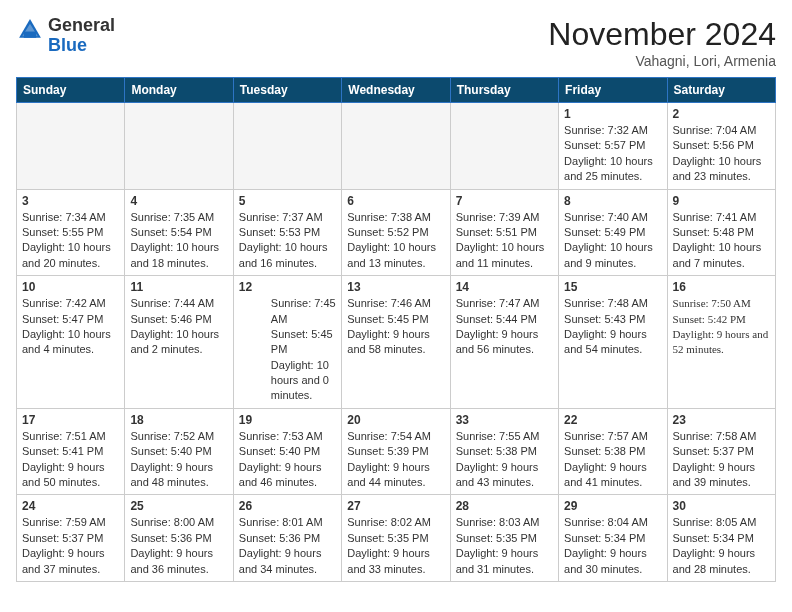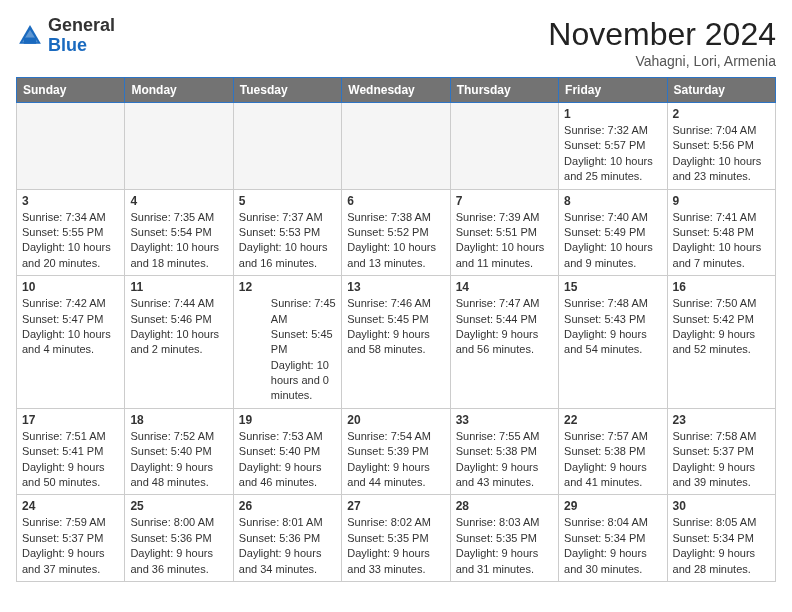--- a/index.html
+++ b/index.html
@@ -11,21 +11,21 @@
       padding: 16px;
     }
     .header {
       display: flex;
       justify-content: space-between;
       align-items: flex-start;
       margin-bottom: 8px;
     }
     .logo {
       display: flex;
-      align-items: center;
+      align-items: flex-start;
       gap: 4px;
     }
     .logo-text {
       font-size: 18px;
       font-weight: bold;
       line-height: 1.1;
     }
     .logo-general { color: #333; }
     .logo-blue { color: #1a6abf; }
     .logo-icon {
@@ -42,21 +42,21 @@
     }
     .location {
       font-size: 14px;
       color: #555;
     }
     .calendar {
       width: 100%;
       border-collapse: collapse;
     }
     .calendar th {
-      background: #737373;
+      background: #0c4a6e;
       color: #fff;
       text-align: left;
       padding: 5px 6px;
       font-size: 12px;
       font-weight: bold;
       border: 1px solid #2d74c4;
     }
     .calendar td {
       width: calc(100%/7);
       vertical-align: top;
@@ -214,21 +214,21 @@
 Daylight: 9 hours and 56 minutes.</div>
         </td>
         <td>
           <span class="day-num">15</span>
           <div class="day-info" style="white-space: pre-line;">Sunrise: 7:48 AM
 Sunset: 5:43 PM
 Daylight: 9 hours and 54 minutes.</div>
         </td>
         <td>
           <span class="day-num">16</span>
-          <div class="day-info" style="white-space: pre-line;">Sunrise: 7:50 AM
+          <div class="day-info" style="white-space: pre-line; font-family: Liberation Serif, serif;">Sunrise: 7:50 AM
 Sunset: 5:42 PM
 Daylight: 9 hours and 52 minutes.</div>
         </td>
       </tr>
       <tr>
         <td>
           <span class="day-num">17</span>
           <div class="day-info" style="white-space: pre-line;">Sunrise: 7:51 AM
 Sunset: 5:41 PM
 Daylight: 9 hours and 50 minutes.</div>

